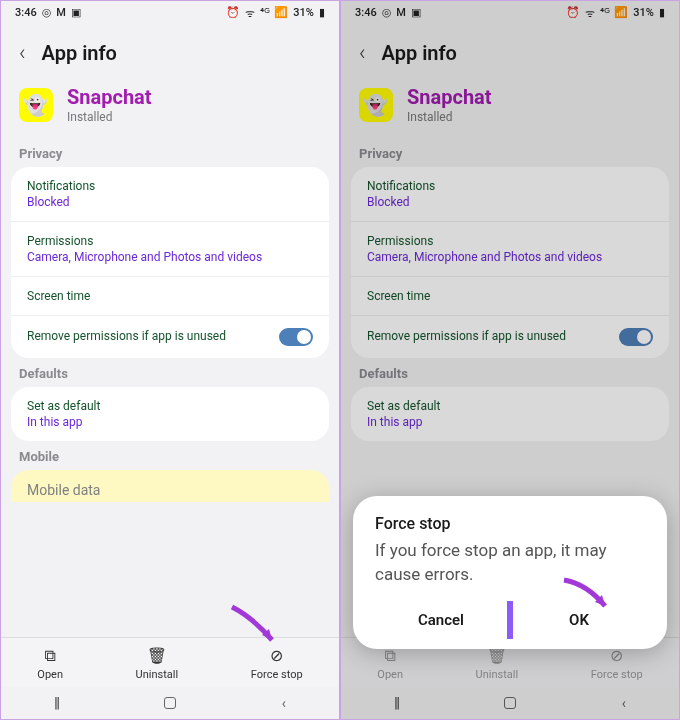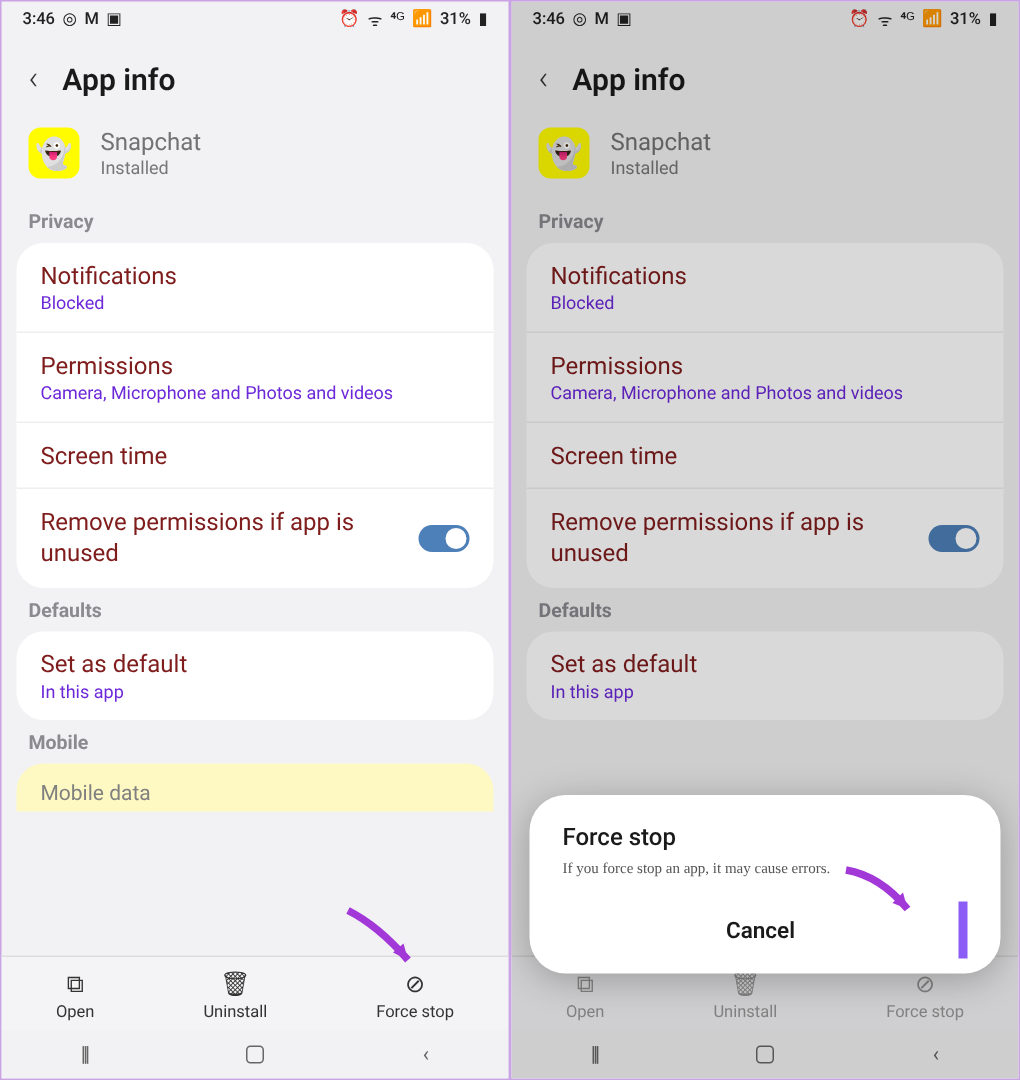--- a/index.html
+++ b/index.html
@@ -63,40 +63,40 @@
   .app-icon {
     width: 34px;
     height: 34px;
     background: #fffc00;
     border-radius: 8px;
     display: flex;
     align-items: center;
     justify-content: center;
     font-size: 20px;
   }
-  .app-name { font-size: 16px; color: #737373; }
+  .app-name { font-size: 20px; color: #a21caf; font-weight: bold; }
   .app-status { font-size: 12px; color: #777; margin-top: 1px; }
   .section-label {
     padding: 8px 18px 6px;
     font-size: 13px;
     color: #8a8a8f;
     font-weight: 700;
   }
   .card {
     background: #fff;
     margin: 0 10px;
     border-radius: 18px;
     overflow: hidden;
   }
   .row {
     padding: 12px 16px;
     border-bottom: 1px solid #eee;
   }
   .row:last-child { border-bottom: none; }
-  .row-title { font-size: 16px; color: #7f1d1d; }
+  .row-title { font-size: 12px; color: #14532d; }
   .row-sub { font-size: 12px; color: #6d28d9; margin-top: 2px; }
   .row.toggle {
     display: flex;
     justify-content: space-between;
     align-items: center;
     gap: 28px;
   }
   .row.toggle .row-title { flex: 1; line-height: 1.3; }
   .switch {
     width: 34px;
@@ -173,21 +173,21 @@
     left: 12px;
     right: 12px;
     bottom: 70px;
     background: #fff;
     border-radius: 24px;
     padding: 18px 22px 10px;
     z-index: 10;
     box-shadow: 0 4px 24px rgba(0,0,0,0.25);
   }
   .dialog-title { font-size: 16px; font-weight: 500; color: #1a1a1a; margin-bottom: 6px; }
-  .dialog-msg { font-size: 10px; color: #555; line-height: 1.4; margin-bottom: 14px; font-family: Liberation Serif, serif; }
+  .dialog-msg { font-size: 17px; color: #555; line-height: 1.4; margin-bottom: 14px; }
   .dialog-btns {
     display: flex;
     justify-content: space-around;
     border-top: 0;
   }
   .dialog-btn {
     flex: 1;
     text-align: center;
     padding: 10px 0;
     font-size: 15px;
@@ -373,20 +373,21 @@
     <span class="nav-icon nav-recent">|||</span>
     <span class="nav-home"></span>
     <span class="nav-icon">‹</span>
   </div>
 
   <div class="dialog">
     <div class="dialog-title">Force stop</div>
     <div class="dialog-msg">If you force stop an app, it may cause errors.</div>
     <div class="dialog-btns">
       <div class="dialog-btn">Cancel</div>
+      <div class="dialog-btn">OK</div>
     </div>
   </div>
 
   <div class="arrow" style="bottom:90px; right:60px;">
     <svg viewBox="0 0 60 50">
         <path d="M5 8 Q 28 12 46 34" stroke="#a238d8" stroke-width="5" fill="none"></path>
         <path d="M46 34 L36 30 L43 23 Z" fill="#a238d8"></path>
       </svg>
   </div>
 </div>

